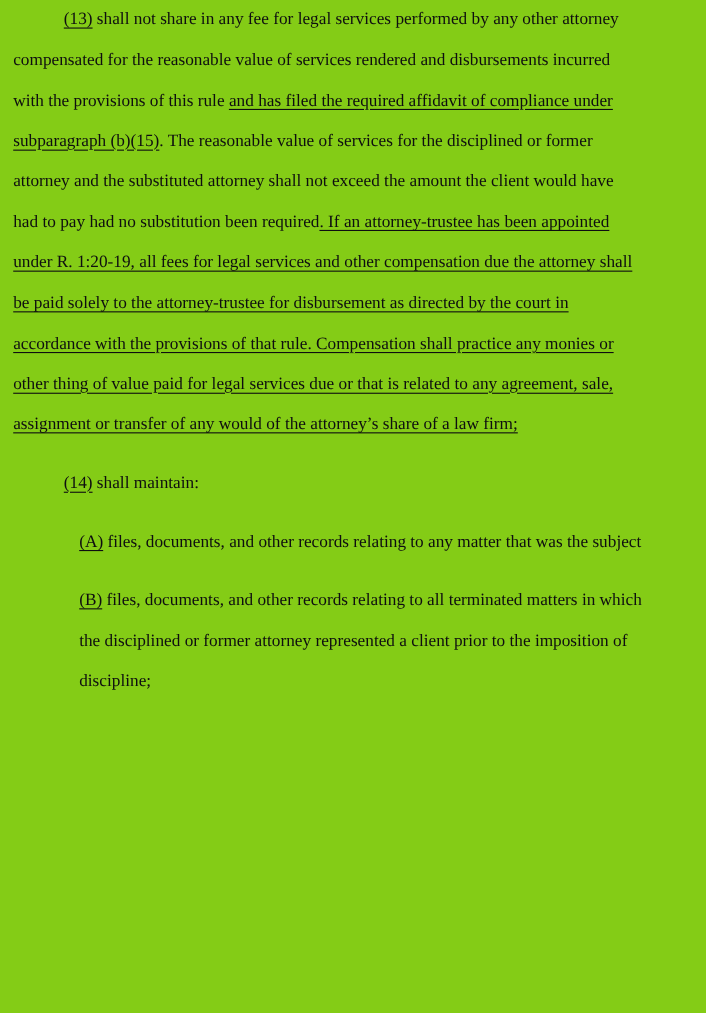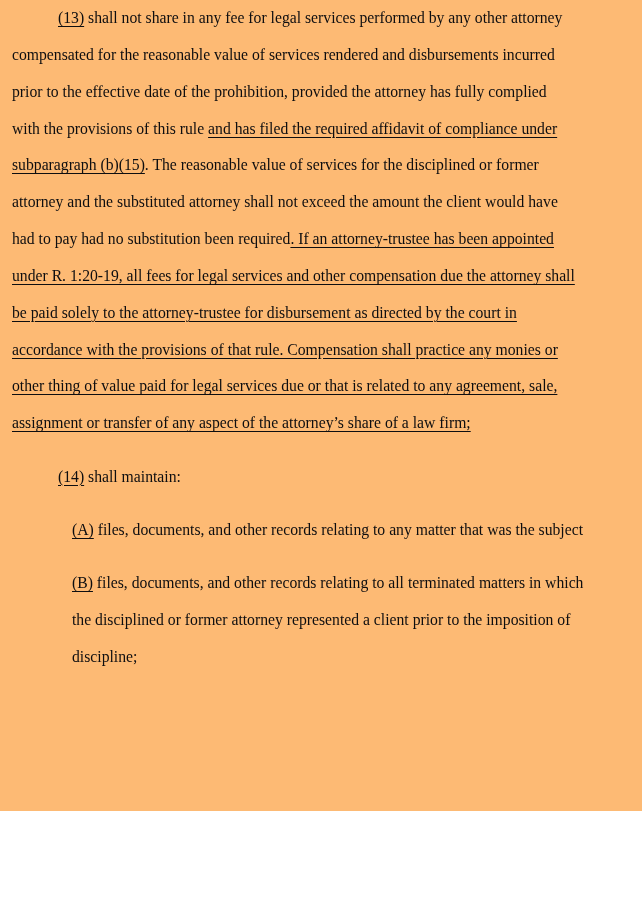--- a/index.html
+++ b/index.html
@@ -3,22 +3,22 @@
 <meta charset="utf-8">
 <style>
   html, body {
     margin: 0;
     padding: 0;
     background: #ffffff;
   }
   .page {
     position: relative;
     width: 642px;
-    height: 811px;
-    background: #fdba74;
+    height: 921px;
+    background: #84cc16;
     overflow: hidden;
     font-family: "Liberation Serif", "DejaVu Serif", serif;
     font-size: 15.7px;
     color: #0e0e10;
   }
   .doc {
     padding-left: 12px;
     padding-top: 0px;
   }
   .para { margin: 0; }
@@ -36,30 +36,29 @@
   }
 </style>
 </head>
 <body>
 
 <div class="page">
   <div class="doc">
       <div class="para first-indent">
         <div class="line"><span class="u">(13)</span><span> shall not share in any fee for legal services performed by any other attorney</span></div>
         <div class="line"><span>compensated for the reasonable value of services rendered and disbursements incurred</span></div>
-        <div class="line"><span>prior to the effective date of the prohibition, provided the attorney has fully complied</span></div>
         <div class="line"><span>with the provisions of this rule </span><span class="u">and has filed the required affidavit of compliance under</span></div>
         <div class="line"><span class="u">subparagraph (b)(15)</span><span>. The reasonable value of services for the disciplined or former</span></div>
         <div class="line"><span>attorney and the substituted attorney shall not exceed the amount the client would have</span></div>
         <div class="line"><span>had to pay had no substitution been required</span><span class="u">. If an attorney-trustee has been appointed</span></div>
         <div class="line"><span class="u">under R. 1:20-19, all fees for legal services and other compensation due the attorney shall</span></div>
         <div class="line"><span class="u">be paid solely to the attorney-trustee for disbursement as directed by the court in</span></div>
         <div class="line"><span class="u">accordance with the provisions of that rule. Compensation shall practice any monies or</span></div>
         <div class="line"><span class="u">other thing of value paid for legal services due or that is related to any agreement, sale,</span></div>
-        <div class="line"><span class="u">assignment or transfer of any aspect of the attorney’s share of a law firm;</span></div>
+        <div class="line"><span class="u">assignment or transfer of any would of the attorney’s share of a law firm;</span></div>
       </div>
       <div class="para first-indent">
         <div class="line"><span class="u">(14)</span><span> shall maintain:</span></div>
       </div>
       <div class="para block">
         <div class="line"><span class="u">(A)</span><span> files, documents, and other records relating to any matter that was the subject</span></div>
       </div>
       <div class="para block">
         <div class="line"><span class="u">(B)</span><span> files, documents, and other records relating to all terminated matters in which</span></div>
         <div class="line"><span>the disciplined or former attorney represented a client prior to the imposition of</span></div>

